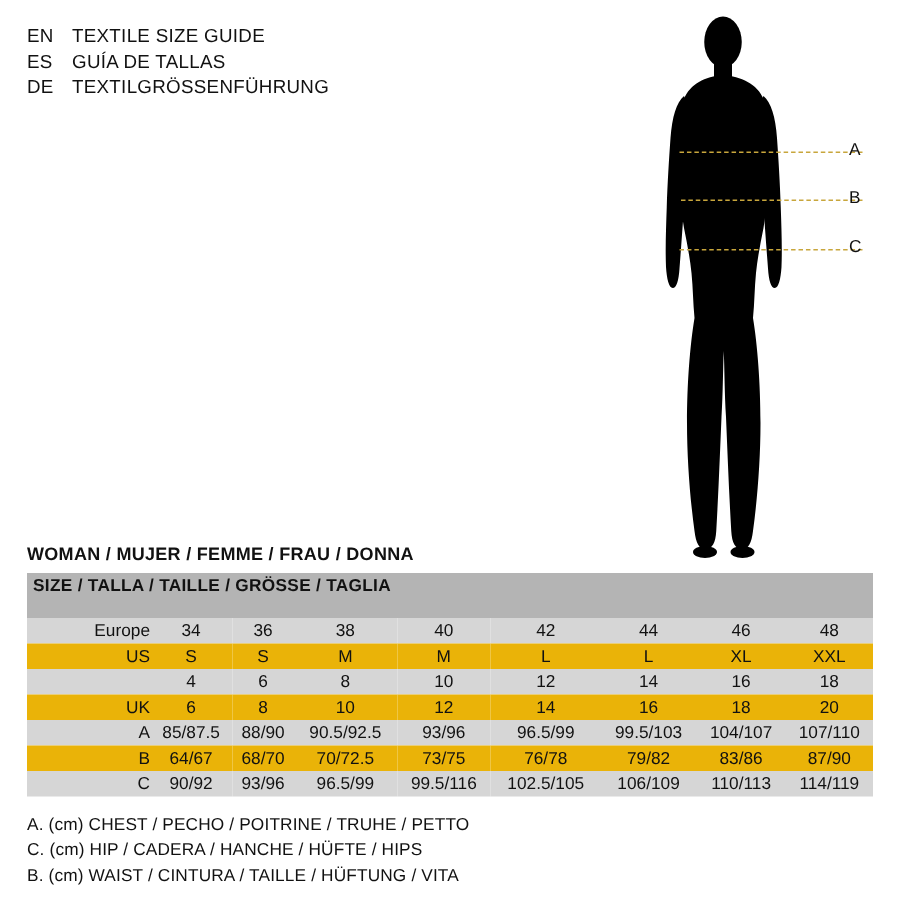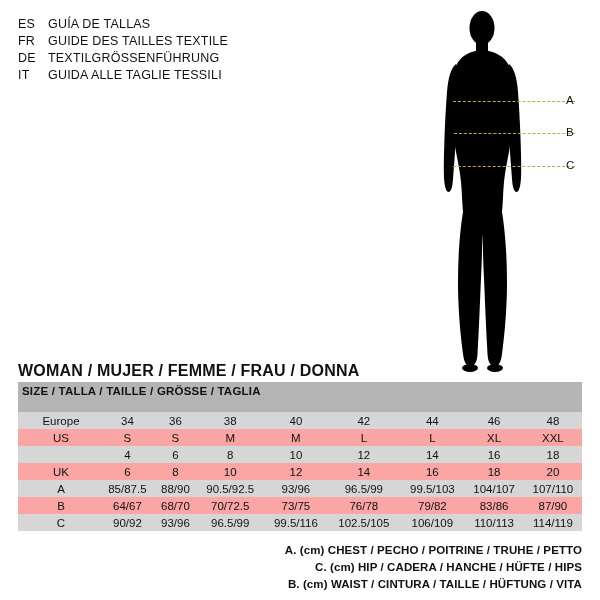--- a/index.html
+++ b/index.html
@@ -66,21 +66,21 @@
     font-size: 11.5px;
     color: #111;
     line-height: 11px;
   }
 
   
   .woman-title {
     position: absolute;
     left: 18px;
     top: 362px;
-    font-size: 16px;
+    font-size: 12px;
     font-weight: bold;
     letter-spacing: 0.2px;
     color: #111;
   }
 
   
   .size-table {
     position: absolute;
     left: 18px;
     top: 382px;
@@ -96,69 +96,64 @@
     letter-spacing: 0.2px;
   }
   .size-table td {
     height: 17px;
     padding: 0;
     text-align: center;
     color: #111;
     font-size: 11.5px;
   }
   .size-table td.rowlabel {
-    text-align: center;
+    text-align: right;
     padding-left: 4px;
     width: 78px;
   }
   .size-table tr.shade td {
     background: #d6d6d6;
   }
   .size-table tr.plain td {
-    background: #fca5a5;
+    background: #eab308;
   }
 
   
   .legend {
     position: absolute;
     left: 18px;
     top: 542px;
     width: 564px;
   }
   .legend-row {
     font-size: 11.5px;
-    font-weight: bold;
+    font-weight: normal;
     line-height: 17px;
     height: 17px;
     color: #111;
     letter-spacing: 0.1px;
-    text-align: right;
   }
 </style>
 </head>
 <body>
 
 <div class="page">
 
   <div class="lang-block">
+    <div class="lang-row">
+      <span class="lang-code">EN</span>
+      <span class="lang-text">TEXTILE SIZE GUIDE</span>
+    </div>
     <div class="lang-row">
       <span class="lang-code">ES</span>
       <span class="lang-text">GUÍA DE TALLAS</span>
     </div>
     <div class="lang-row">
-      <span class="lang-code">FR</span>
-      <span class="lang-text">GUIDE DES TAILLES TEXTILE</span>
-    </div>
-    <div class="lang-row">
       <span class="lang-code">DE</span>
       <span class="lang-text">TEXTILGRÖSSENFÜHRUNG</span>
-    </div>
-    <div class="lang-row">
-      <span class="lang-code">IT</span>
-      <span class="lang-text">GUIDA ALLE TAGLIE TESSILI</span>
     </div>
   </div>
 
   <div class="figure-wrap">
     <svg class="figure-svg" width="175" height="370" viewBox="0 0 175 370">
       <g fill="#000000">
 
         <ellipse cx="62" cy="22" rx="12.5" ry="17"></ellipse>
 
         <rect x="56" y="36" width="12" height="12"></rect>

